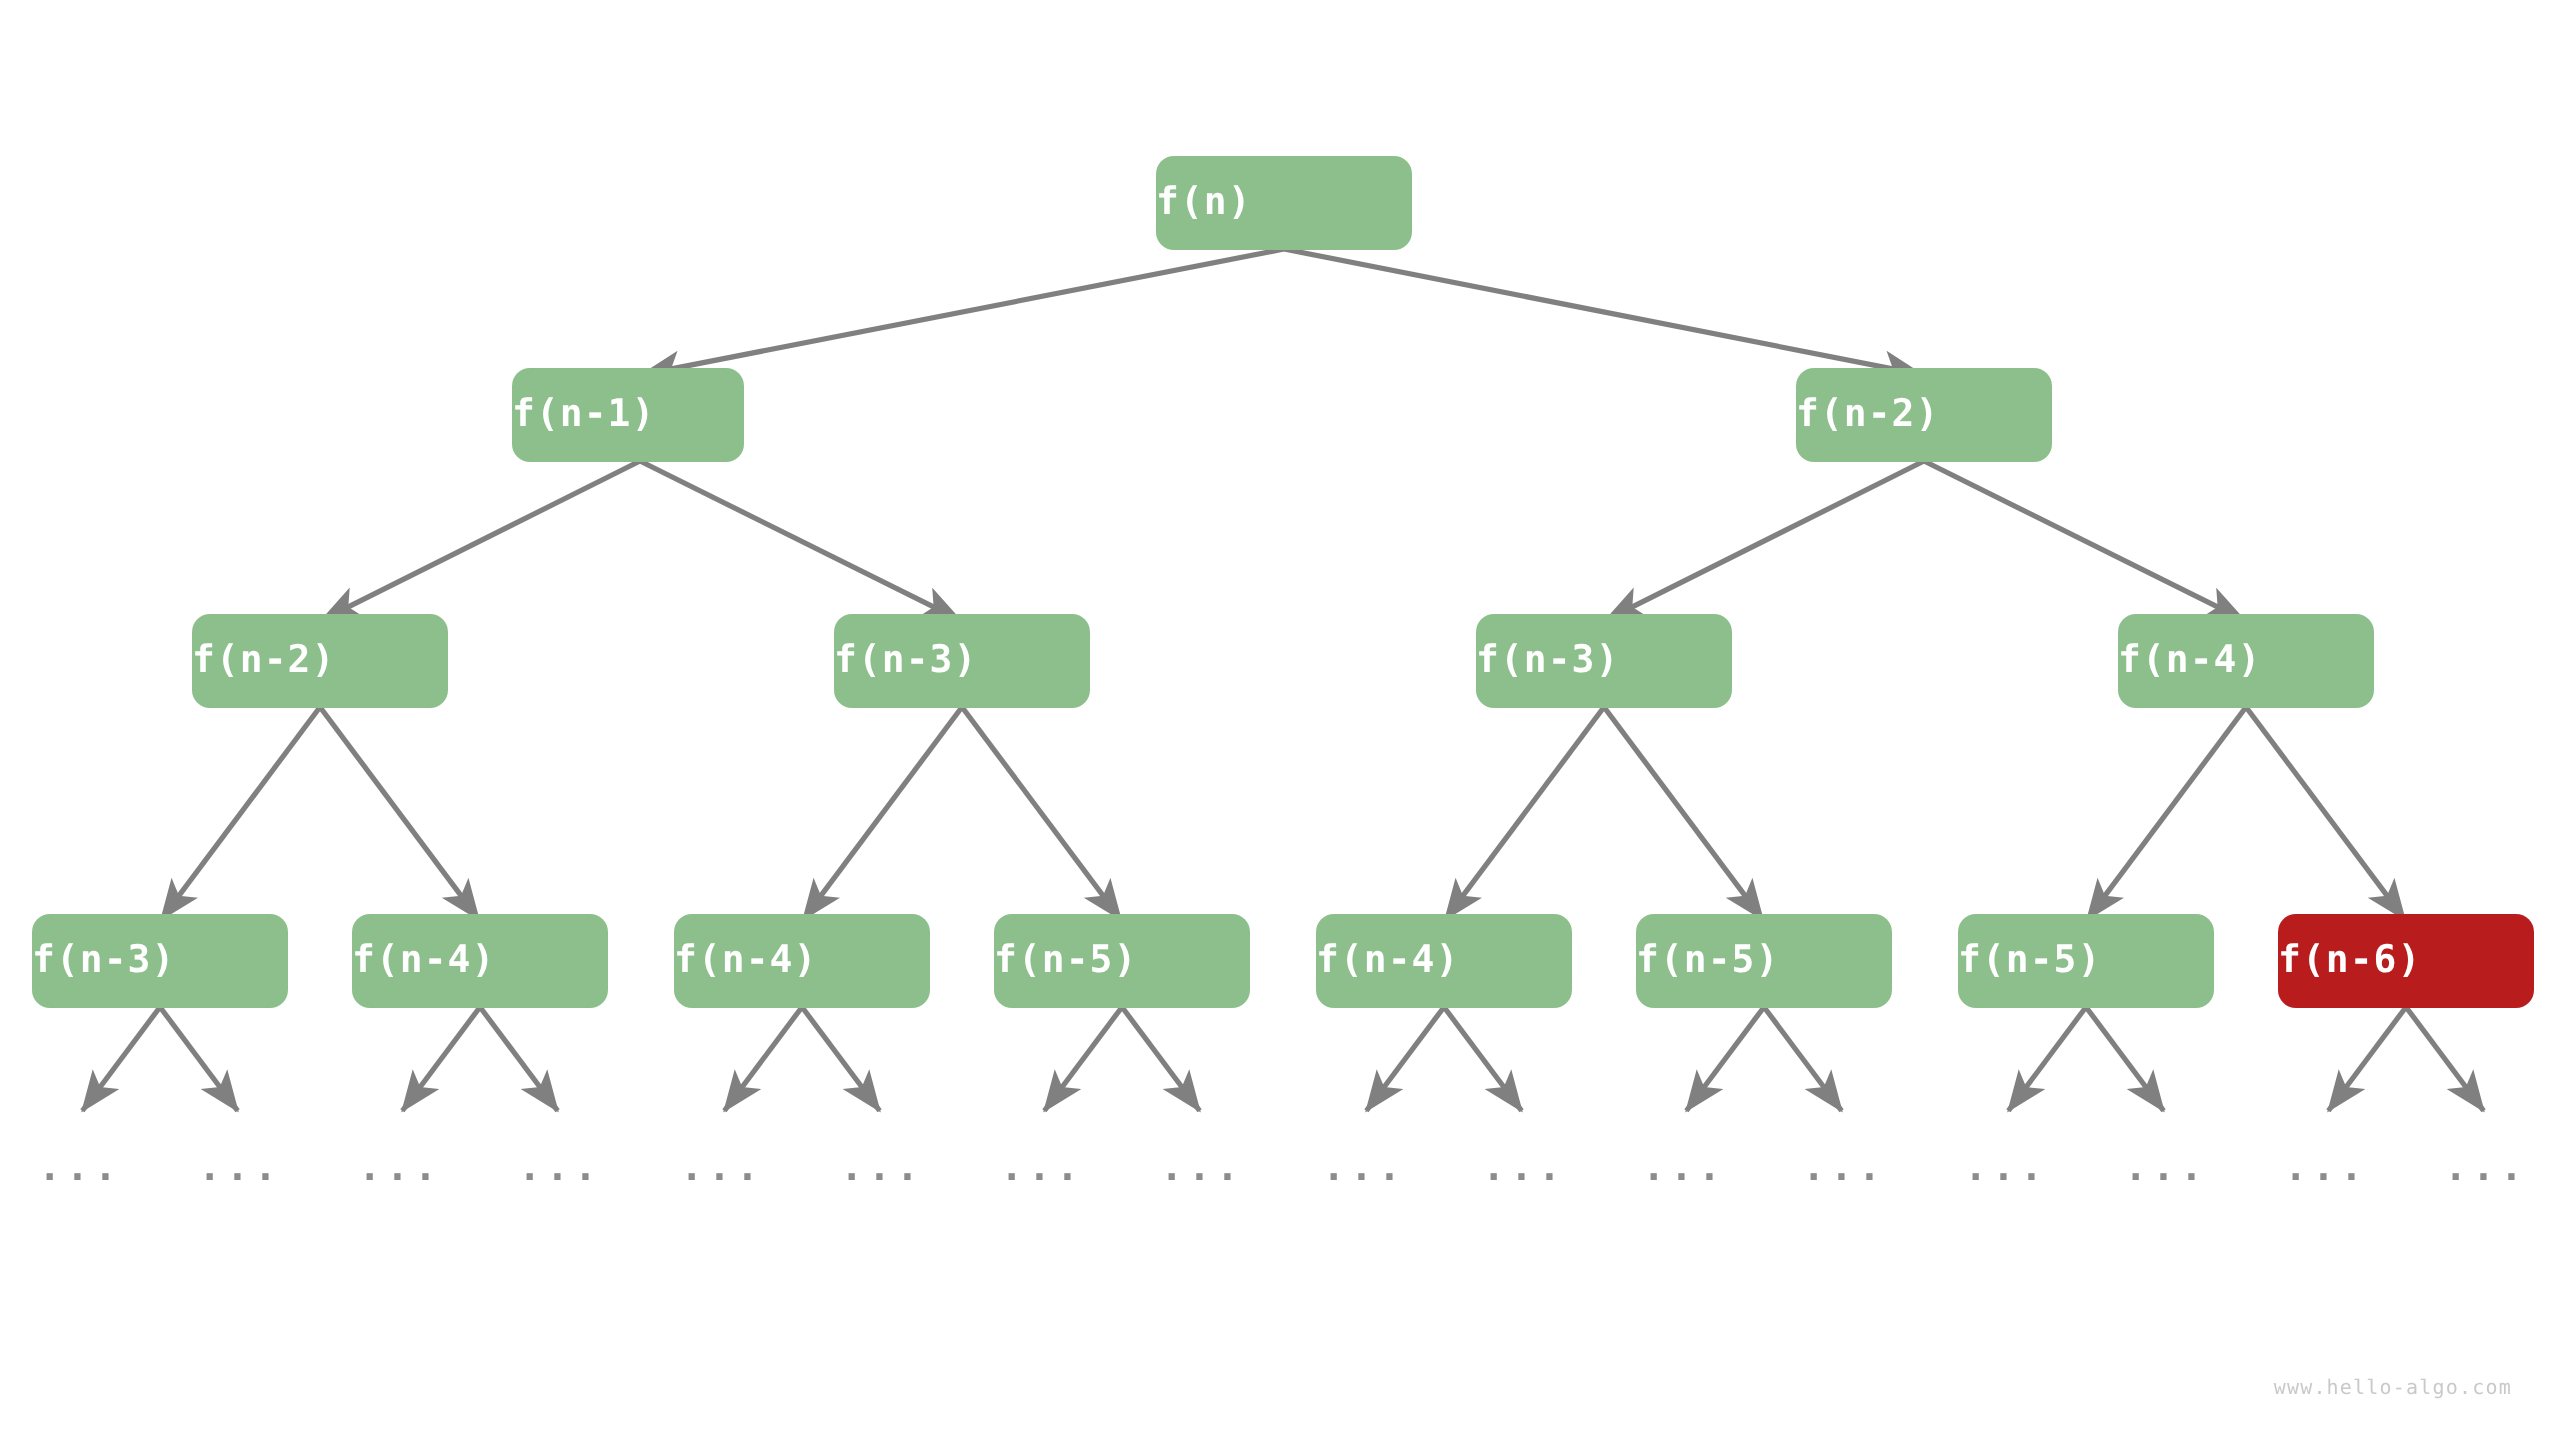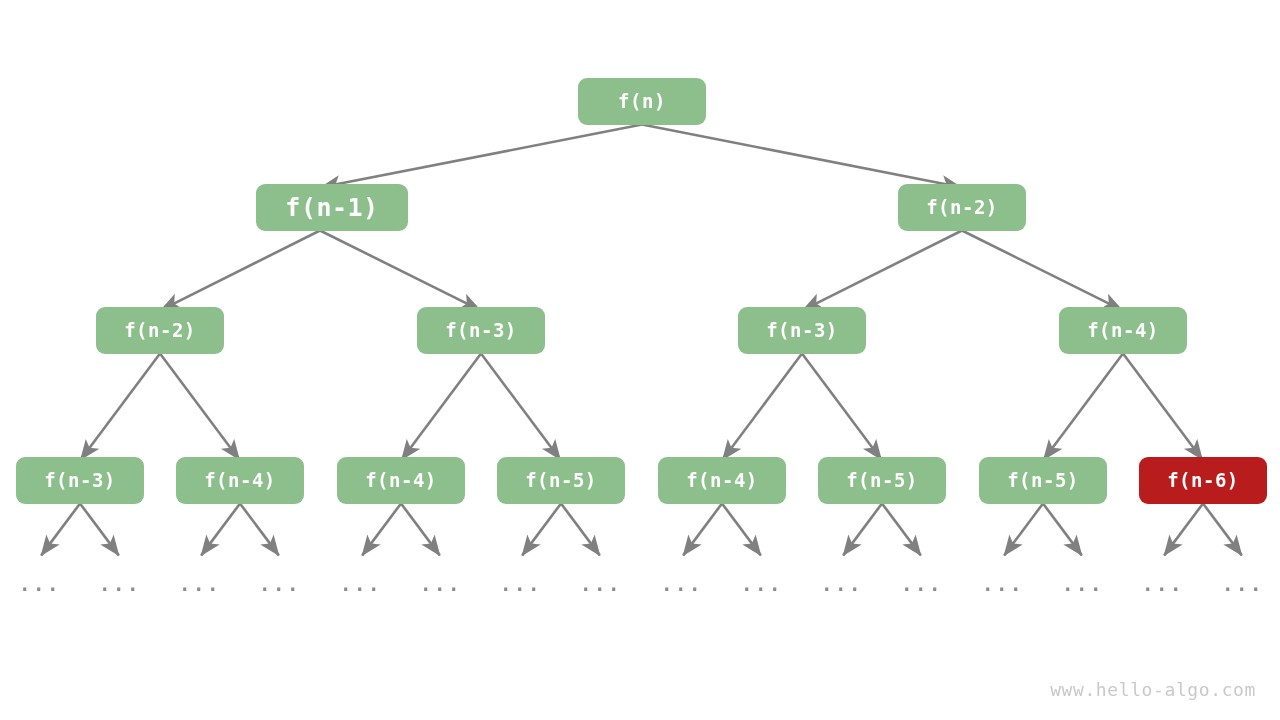--- a/index.html
+++ b/index.html
@@ -23,21 +23,21 @@
     position: absolute;
     left: 0;
     top: 0;
     width: 1280px;
     height: 720px;
   }
   .node {
     position: absolute;
     display: flex;
     align-items: center;
-    justify-content: center;
+    justify-content: flex-start;
     box-sizing: border-box;
     border-radius: 9px;
     color: #ffffff;
     font-family: "DejaVu Sans Mono", monospace;
     font-weight: 700;
     letter-spacing: 0.5px;
     white-space: nowrap;
     user-select: none;
   }
   .ellipsis {
@@ -50,21 +50,21 @@
     text-align: center;
     white-space: nowrap;
     user-select: none;
   }
   #watermark {
     position: absolute;
     right: 24px;
     bottom: 20px;
     color: #c9c9c9;
     font-family: "DejaVu Sans Mono", monospace;
-    font-size: 18px;
+    font-size: 10px;
     letter-spacing: 0.6px;
     white-space: nowrap;
     user-select: none;
   }
 </style>
 </head>
 <body style="background: rgb(255, 255, 255);">
 
 <div id="diagram-root">
 
@@ -107,21 +107,21 @@
         <line x1="1043" y1="503.5" x2="1081.8023965515108" y2="555.3982053876458" stroke="#808080" stroke-width="2.6" stroke-linecap="butt" marker-end="url(#arrowhead)"></line>
         <line x1="1203" y1="503.5" x2="1164.1976034484892" y2="555.3982053876458" stroke="#808080" stroke-width="2.6" stroke-linecap="butt" marker-end="url(#arrowhead)"></line>
         <line x1="1203" y1="503.5" x2="1241.8023965515108" y2="555.3982053876458" stroke="#808080" stroke-width="2.6" stroke-linecap="butt" marker-end="url(#arrowhead)"></line>
       </g>
   </svg>
 
   <div id="nodes-layer">
       <div class="node" style="left: 578px; top: 77.5px; width: 128px; height: 47px; background: rgb(140, 191, 140); color: rgb(255, 255, 255); font-size: 19px;">
         <span>f(n)</span>
       </div>
-      <div class="node" style="left: 256px; top: 183.5px; width: 152px; height: 47px; background: rgb(140, 191, 140); color: rgb(255, 255, 255); font-size: 25px;">
+      <div class="node" style="left: 256px; top: 183.5px; width: 116px; height: 47px; background: rgb(140, 191, 140); color: rgb(255, 255, 255); font-size: 19px;">
         <span>f(n-1)</span>
       </div>
       <div class="node" style="left: 898px; top: 183.5px; width: 128px; height: 47px; background: rgb(140, 191, 140); color: rgb(255, 255, 255); font-size: 19px;">
         <span>f(n-2)</span>
       </div>
       <div class="node" style="left: 96px; top: 306.5px; width: 128px; height: 47px; background: rgb(140, 191, 140); color: rgb(255, 255, 255); font-size: 19px;">
         <span>f(n-2)</span>
       </div>
       <div class="node" style="left: 417px; top: 306.5px; width: 128px; height: 47px; background: rgb(140, 191, 140); color: rgb(255, 255, 255); font-size: 19px;">
         <span>f(n-3)</span>

